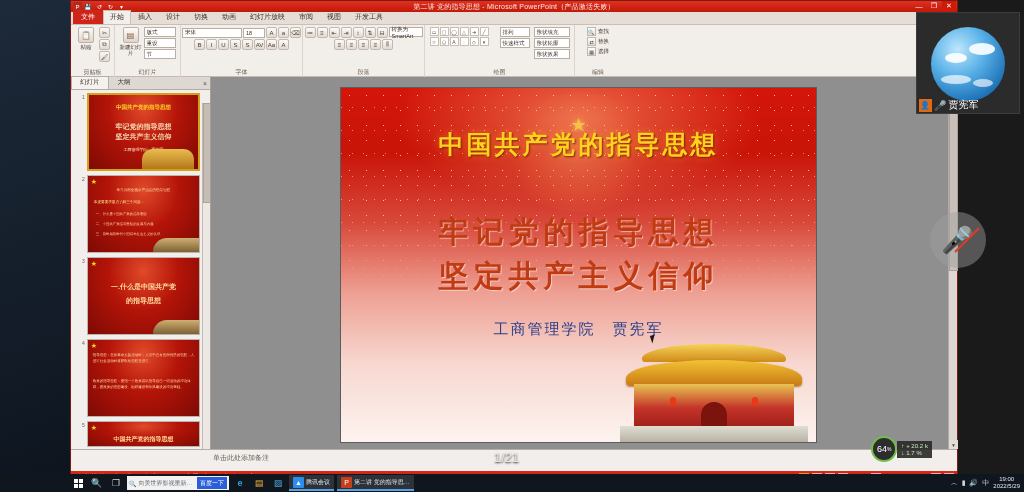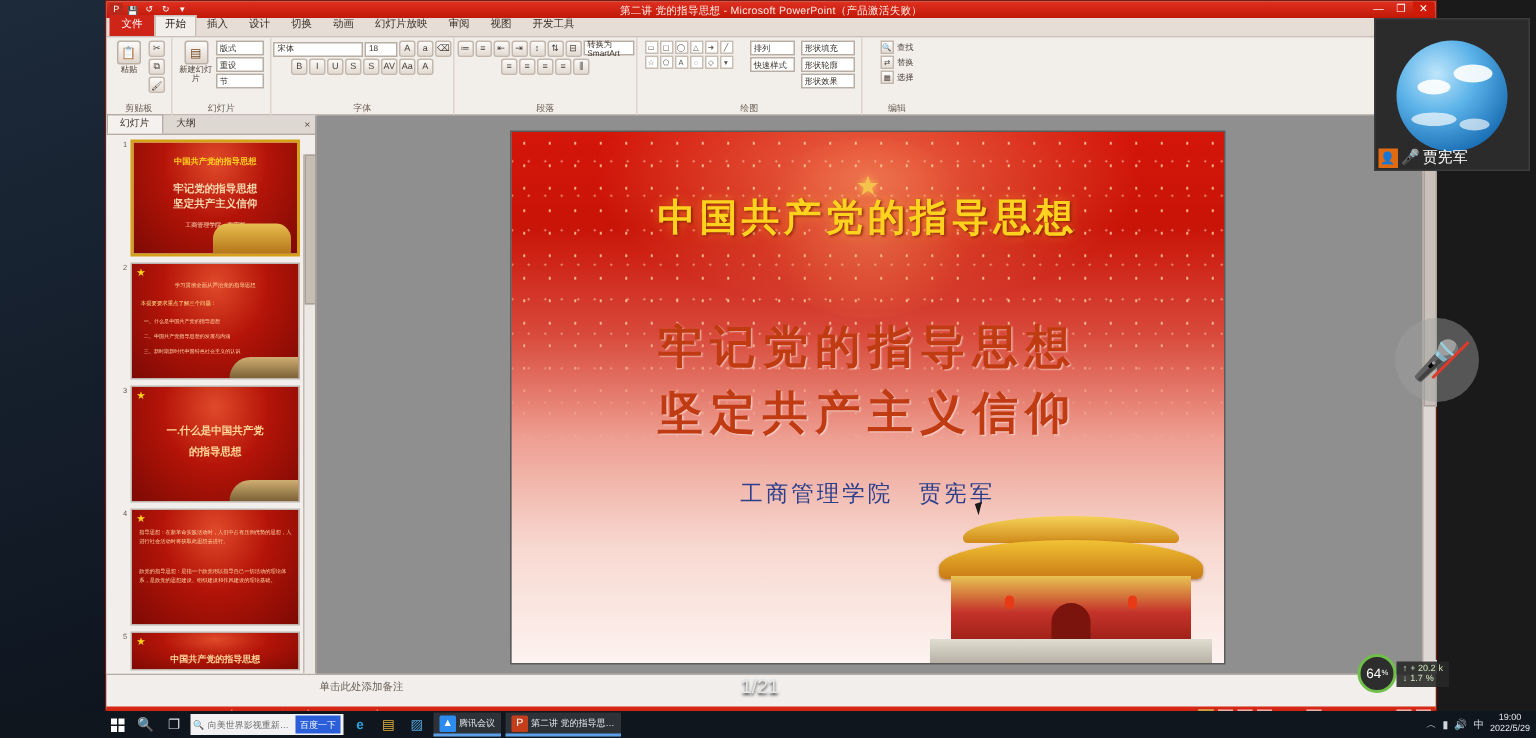--- a/index.html
+++ b/index.html
@@ -169,21 +169,21 @@
   .mic-glyph { font-size: 10px; color: #fff; }
 
   
   .mic-float { position: absolute; right: 38px; top: 212px; width: 56px; height: 56px; border-radius: 50%;
     background: rgba(160,160,160,.45); display: flex; align-items: center; justify-content: center; }
   .mic-float .mi { font-size: 26px; color: #ddd; position: relative; }
   .mic-slash { position: absolute; left: 8px; top: 14px; width: 34px; height: 2px;
     background: #e03a2a; transform: rotate(-45deg); }
 
   
-  .perf { position: absolute; right: 58px; bottom: 30px; height: 26px; display: flex; align-items: center; }
+  .perf { position: absolute; right: 92px; bottom: 30px; height: 26px; display: flex; align-items: center; }
   .perf-ring { width: 26px; height: 26px; border-radius: 50%; background: #2d2d2d;
     border: 2px solid #6fbf4a; display: flex; align-items: center; justify-content: center;
     color: #fff; font-size: 9px; }
   .perf-ring sub { font-size: 5px; vertical-align: baseline; }
   .perf-stats { background: rgba(40,40,40,.9); padding: 2px 4px; display: flex; flex-direction: column; gap: 1px; }
   .perf-line { font-size: 6px; color: #cfe8bb; display: flex; gap: 2px; align-items: center; }
 
   
   .desk-strip { position: absolute; left: 0; top: 0; width: 70px; height: 474px;
     background: linear-gradient(160deg,#1d2a3a,#0e151f); }

